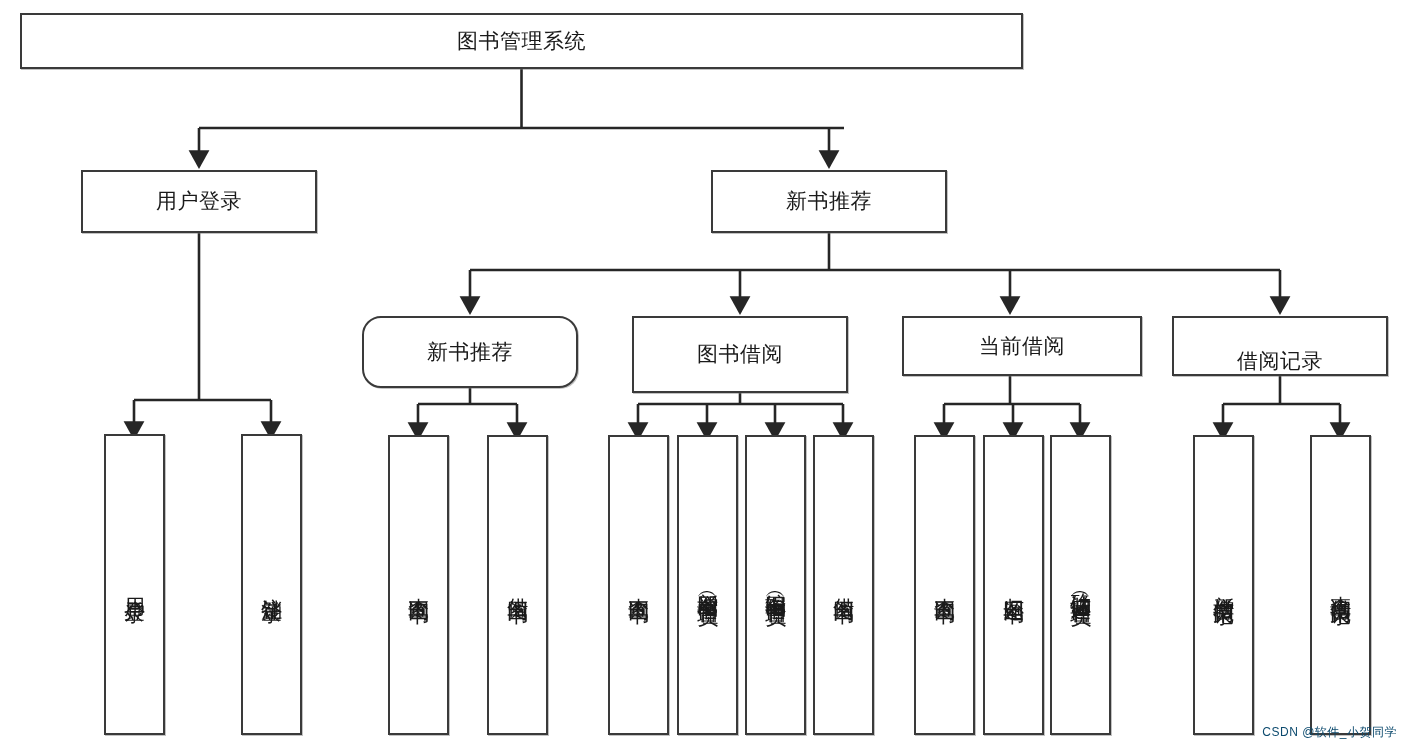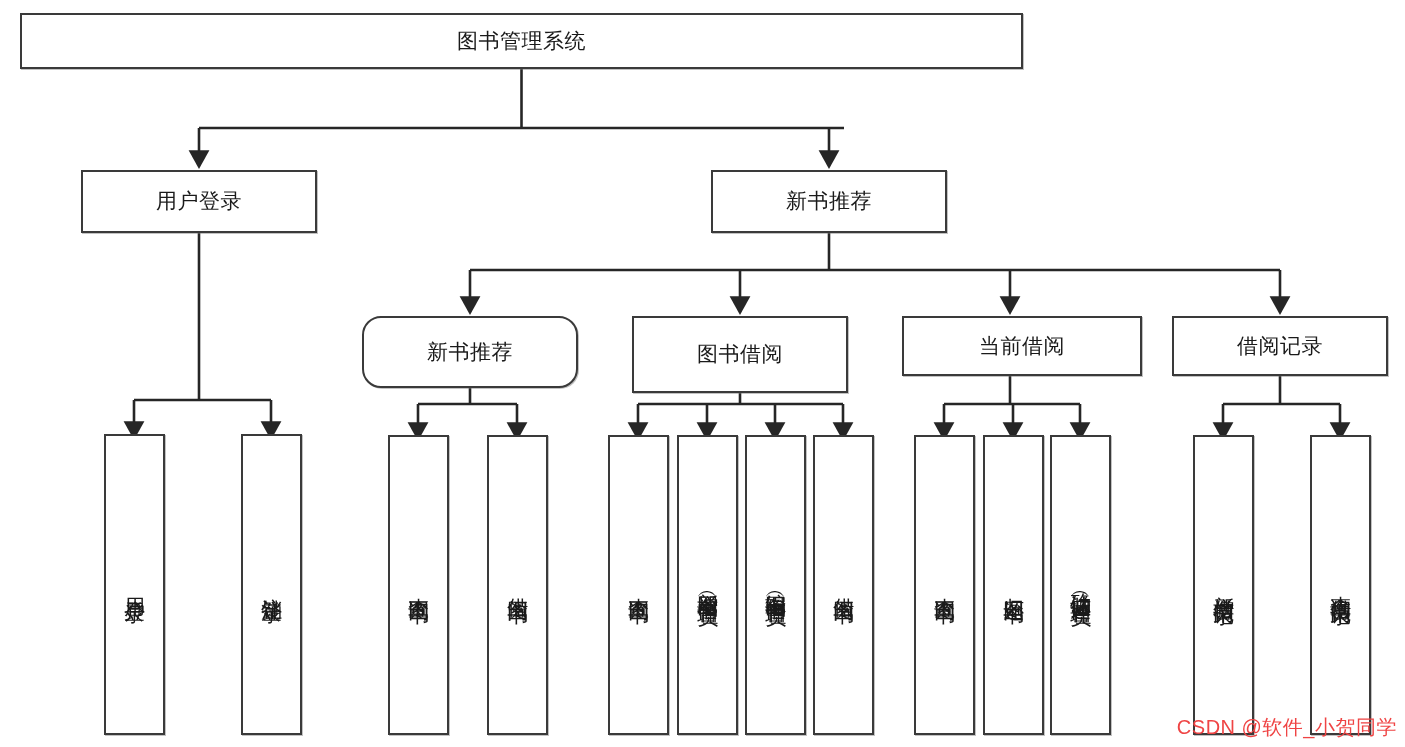--- a/index.html
+++ b/index.html
@@ -55,22 +55,22 @@
     text-orientation: upright;
     font-size: 21px;
     line-height: 1.25;
     letter-spacing: 2px;
     white-space: pre;
   }
   #watermark {
     position: absolute;
     right: 8px;
     bottom: 6px;
-    font-size: 20px;
-    color: #ef4444;
+    font-size: 12px;
+    color: #0c4a6e;
     letter-spacing: 0.5px;
     white-space: nowrap;
     user-select: none;
   }
 </style>
 </head>
 <body>
 
 <div id="diagram-root">
 
@@ -137,21 +137,21 @@
 
   <div class="node horizontal" style="left:362px; top:316px; width:216px; height:72px;border-radius:19px;">
     <span class="label">新书推荐</span>
   </div>
   <div class="node horizontal" style="left:632px; top:316px; width:216px; height:77px;">
     <span class="label">图书借阅</span>
   </div>
   <div class="node horizontal" style="left:902px; top:316px; width:240px; height:60px;">
     <span class="label">当前借阅</span>
   </div>
-  <div class="node horizontal" style="left:1172px; top:316px; width:216px; height:60px;">
+  <div class="node horizontal" style="left:1172px; top:316px; width:216px; height:60px;align-items:flex-end;">
     <span class="label">借阅记录</span>
   </div>
 
   <div class="node vertical" style="left:104px; top:434px; width:61px; height:301px;">
     <span class="label">用户登录</span>
   </div>
   <div class="node vertical" style="left:241px; top:434px; width:61px; height:301px;">
     <span class="label">注销登录</span>
   </div>
 

